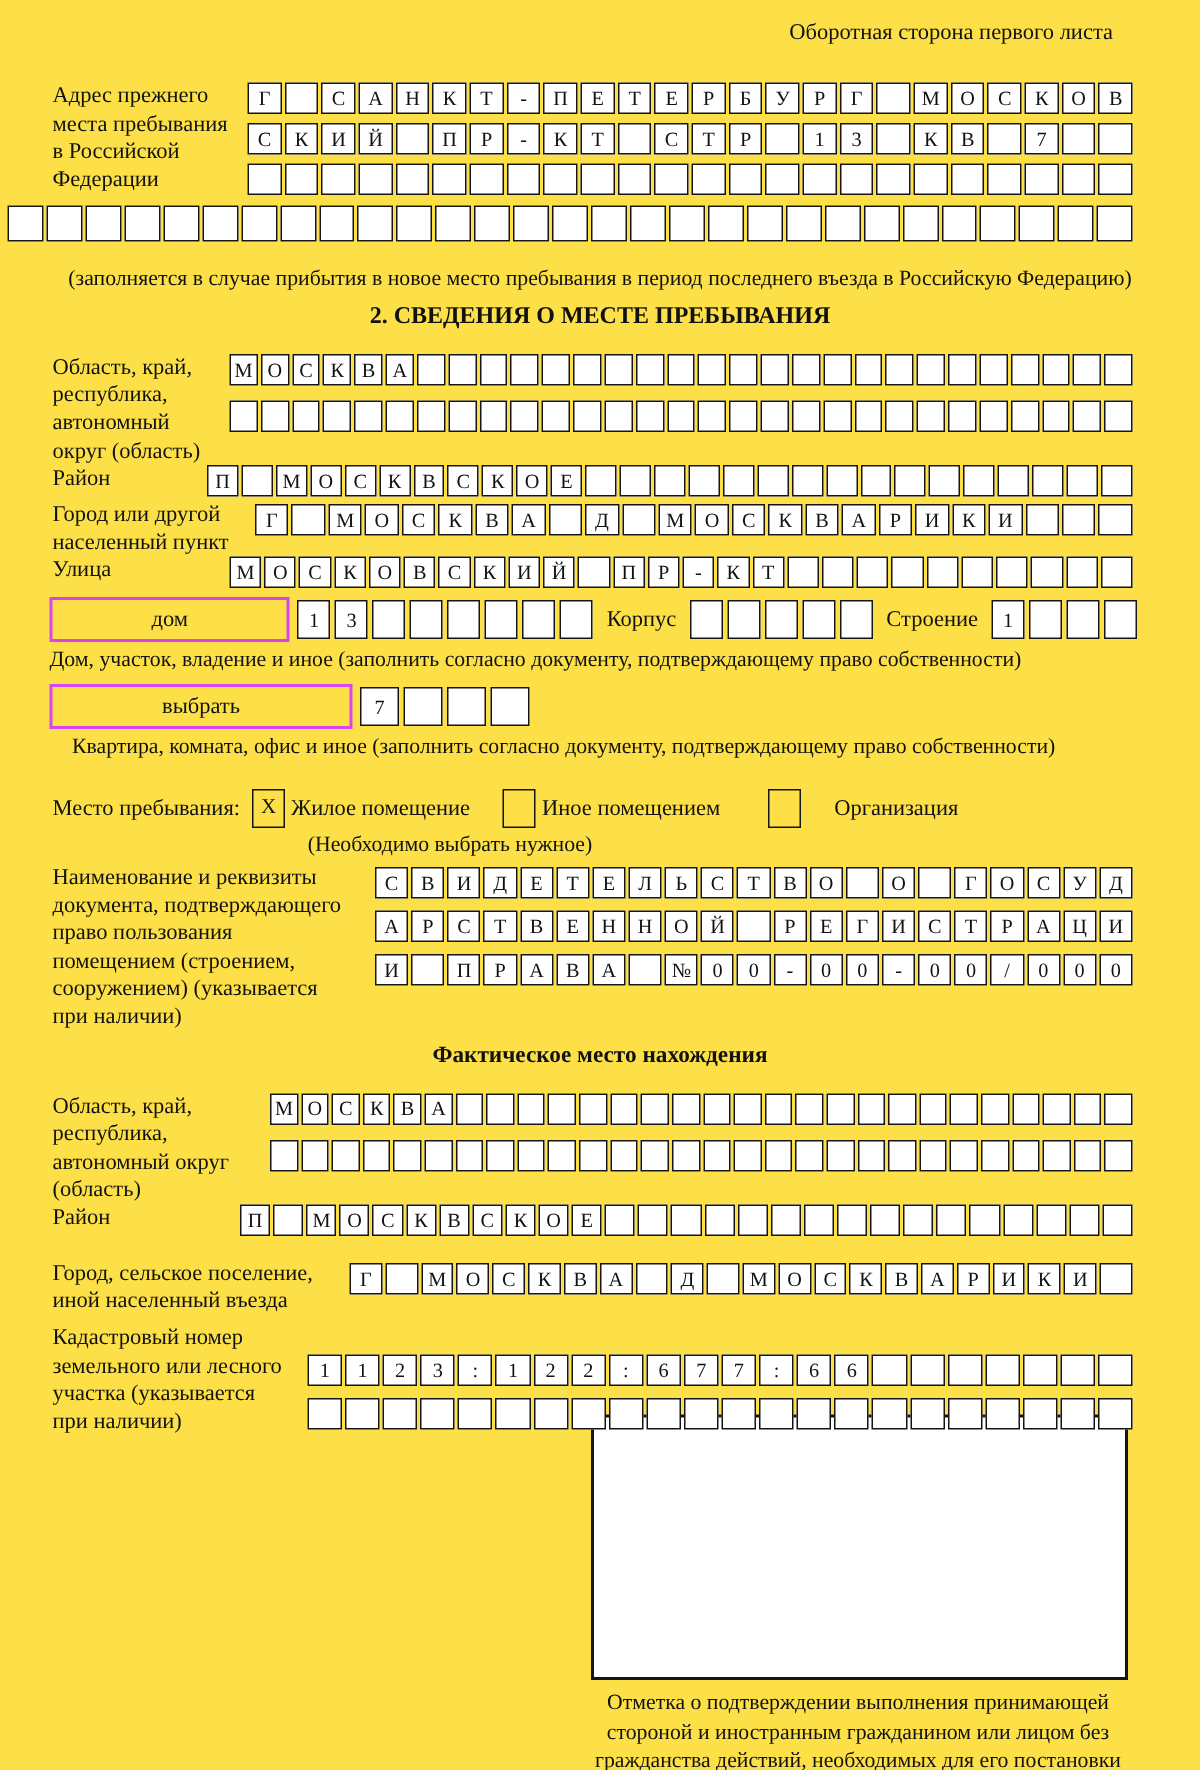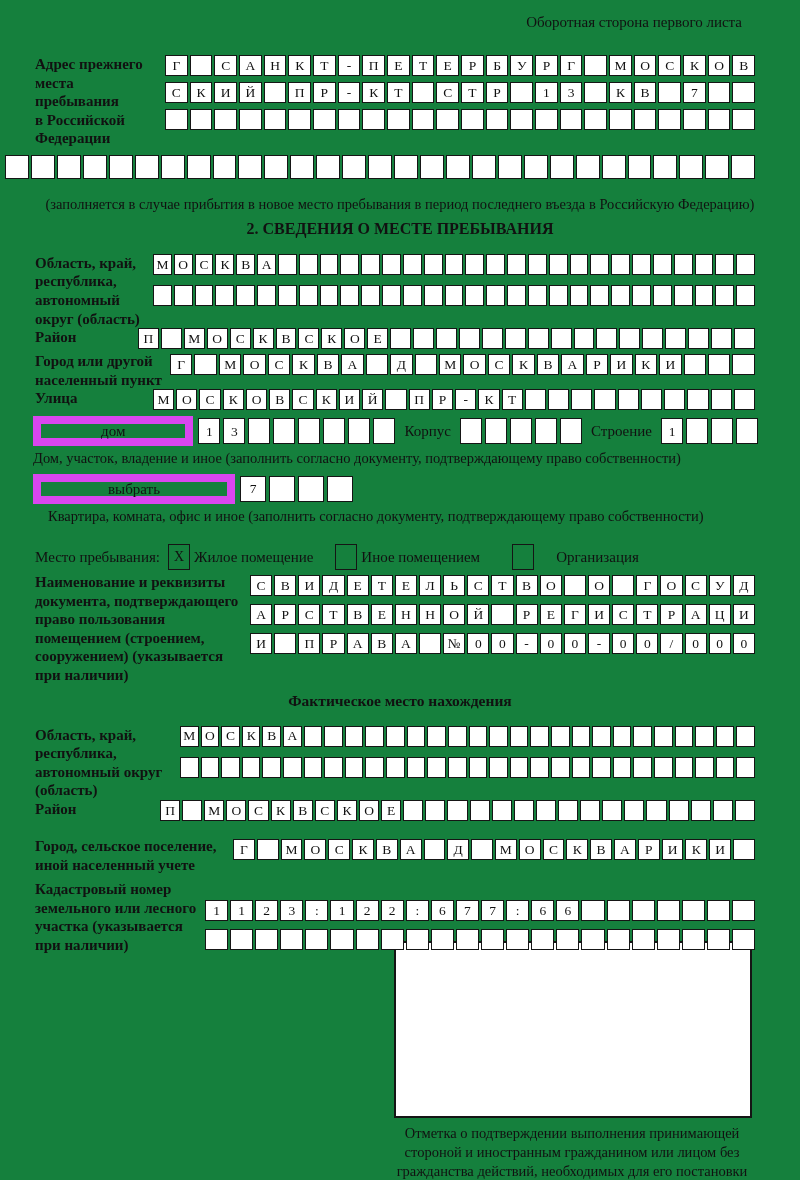--- a/index.html
+++ b/index.html
@@ -1,24 +1,24 @@
 <!DOCTYPE html>
 <html><head>
 <meta charset="utf-8">
 <style>
   html,body{margin:0;padding:0;background:#fff;}
   .page{
     width:800px;height:1180px;box-sizing:border-box;
     font-family:"Liberation Serif","DejaVu Serif",serif;
-    color:#111;background:#15803d;overflow:hidden;position:relative;
+    color:#111;background:#fde047;overflow:hidden;position:relative;
   }
   .hdr{padding:14px 58px 0 0;text-align:right;font-size:15px;}
   
   .frow{display:flex;align-items:flex-start;margin:0 45px 0 35px;}
-  .label{font-size:15px;line-height:1.24;white-space:pre-line;box-sizing:border-box;padding-right:6px;flex:0 0 auto;font-weight:bold;}
+  .label{font-size:15px;line-height:1.24;white-space:pre-line;box-sizing:border-box;padding-right:6px;flex:0 0 auto;}
   .gridcol{flex:1;display:flex;flex-direction:column;min-width:0;}
   .grid{display:flex;gap:2px;min-width:0;}
   .gridcol .grid{flex:0 0 auto;width:100%;}
   .cell{
     flex:1;min-width:0;height:21px;border:1.5px solid #151515;box-sizing:border-box;
     display:flex;align-items:center;justify-content:center;
     font-size:13.5px;line-height:1;background:#fff;
   }
   .gfix{flex:0 0 auto;}
   .gfix .cell{flex:0 0 22px;}
@@ -27,21 +27,21 @@
   .fullrow{margin:7px 45px 0 5px;}
   .note{font-size:14.5px;line-height:1.3;}
   .center{text-align:center;}
   .prewrap{white-space:pre-line;}
   .h2{margin-top:6px;text-align:center;font-weight:bold;font-size:16px;}
   .h2b{margin-top:7px;text-align:center;font-weight:bold;font-size:15.5px;}
   .mt2{margin-top:2px;}.mt3{margin-top:3px;}.mt4{margin-top:16px;}.mt6{margin-top:6px;}
   .gap8{gap:8px;}.gap10{gap:10px;}
   
   .houserow{display:flex;align-items:center;margin:6px 42px 0 33px;gap:5px;}
-  .wbox{height:30px;border:8px solid #d946ef;box-sizing:border-box;
+  .wbox{height:30px;border:2px solid #d946ef;box-sizing:border-box;
         display:flex;align-items:center;justify-content:center;font-size:15px;}
   .inlbl{font-size:15px;padding:0 4px;flex:0 0 auto;}
   .houserow .grid{gap:3px;}
   .houserow .cell{height:26px;}
   
   .stayrow{display:flex;align-items:center;margin:18px 0 0 35px;font-size:15px;}
   .chk{flex:0 0 22px;height:26px;border:1.8px solid #151515;box-sizing:border-box;
        display:flex;align-items:center;justify-content:center;font-size:14px;}
   .optlbl{padding:0 4px;}
   .choosenote{margin:2px 0 0 150px;width:300px;text-align:center;}
@@ -393,20 +393,21 @@
 
   <div class="stayrow">
     <span>Место пребывания:</span>
     <span class="chk" style="margin-left:8px">X</span>
     <span class="optlbl">Жилое помещение</span>
     <span class="chk" style="margin-left:18px"></span>
     <span class="optlbl">Иное помещением</span>
     <span class="chk" style="margin-left:28px"></span>
     <span class="optlbl" style="margin-left:18px">Организация</span>
   </div>
+  <div class="note choosenote">(Необходимо выбрать нужное)</div>
 
   <div class="frow mt3">
     <div class="label" style="width:215px">Наименование и реквизиты
 документа, подтверждающего
 право пользования
 помещением (строением,
 сооружением) (указывается
 при наличии)</div>
     <div class="gridcol gap8" style="padding-top:2px">
       <div class="grid">
@@ -582,21 +583,21 @@
           <span class="cell"></span>
           <span class="cell"></span>
           <span class="cell"></span>
           <span class="cell"></span>
         </div>
     </div>
   </div>
 
   <div class="frow mt4">
     <div class="label" style="width:198px">Город, сельское поселение,
-иной населенный учете</div>
+иной населенный въезда</div>
     <div class="gridcol" style="padding-top:2px">
       <div class="grid">
           <span class="cell">Г</span>
           <span class="cell"></span>
           <span class="cell">М</span>
           <span class="cell">О</span>
           <span class="cell">С</span>
           <span class="cell">К</span>
           <span class="cell">В</span>
           <span class="cell">А</span>

